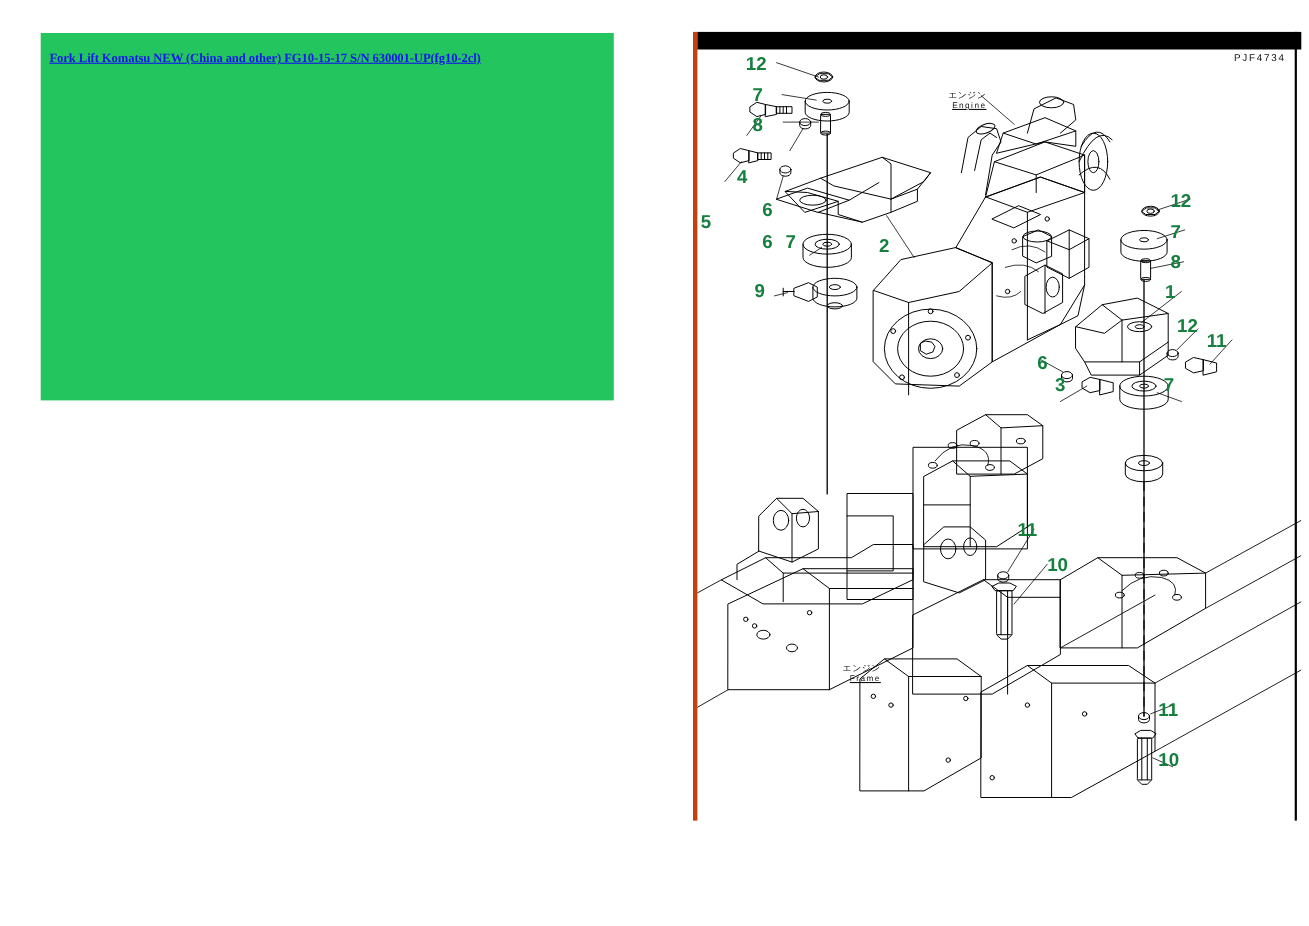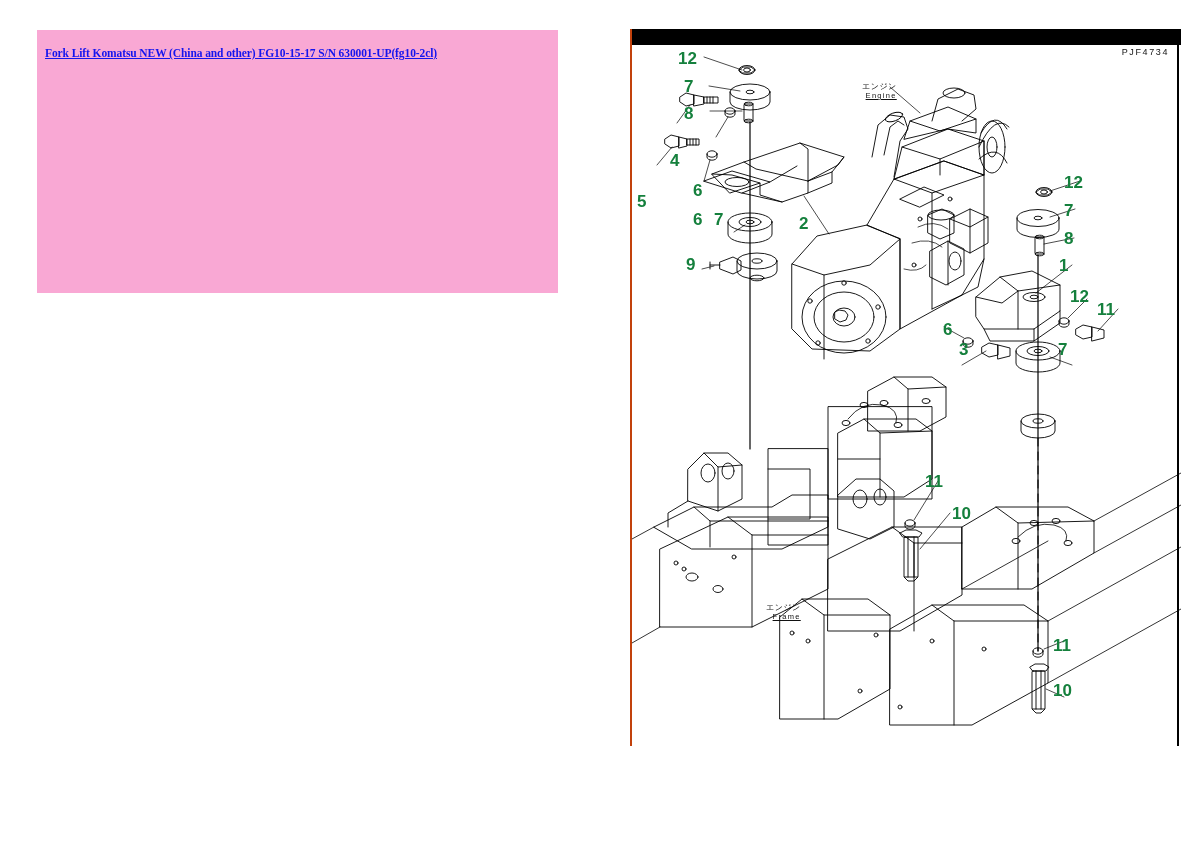--- a/index.html
+++ b/index.html
@@ -15,22 +15,22 @@
     overflow: hidden;
     font-family: "Liberation Sans", sans-serif;
   }
 
   
   #left-panel {
     position: absolute;
     left: 37px;
     top: 30px;
     width: 521px;
-    height: 263px;
-    background: #f9a8d4;
+    height: 334px;
+    background: #22c55e;
   }
   #title-link {
     position: absolute;
     left: 8px;
     top: 17px;
     color: #1515ee;
     font-family: "Liberation Serif", serif;
     font-size: 11.5px;
     font-weight: bold;
     letter-spacing: -0.1px;
@@ -42,21 +42,21 @@
   }
 
   
   #diagram-panel {
     position: absolute;
     left: 630px;
     top: 29px;
     width: 549px;
     height: 717px;
     background: #ffffff;
-    border-left: 2px solid #c2410c;
+    border-left: 4px solid #c2410c;
     border-right: 2px solid #000;
     box-sizing: border-box;
   }
   #diagram-header-bar {
     position: absolute;
     left: 0px;
     top: 0px;
     width: 549px;
     height: 16px;
     background: #000000;

